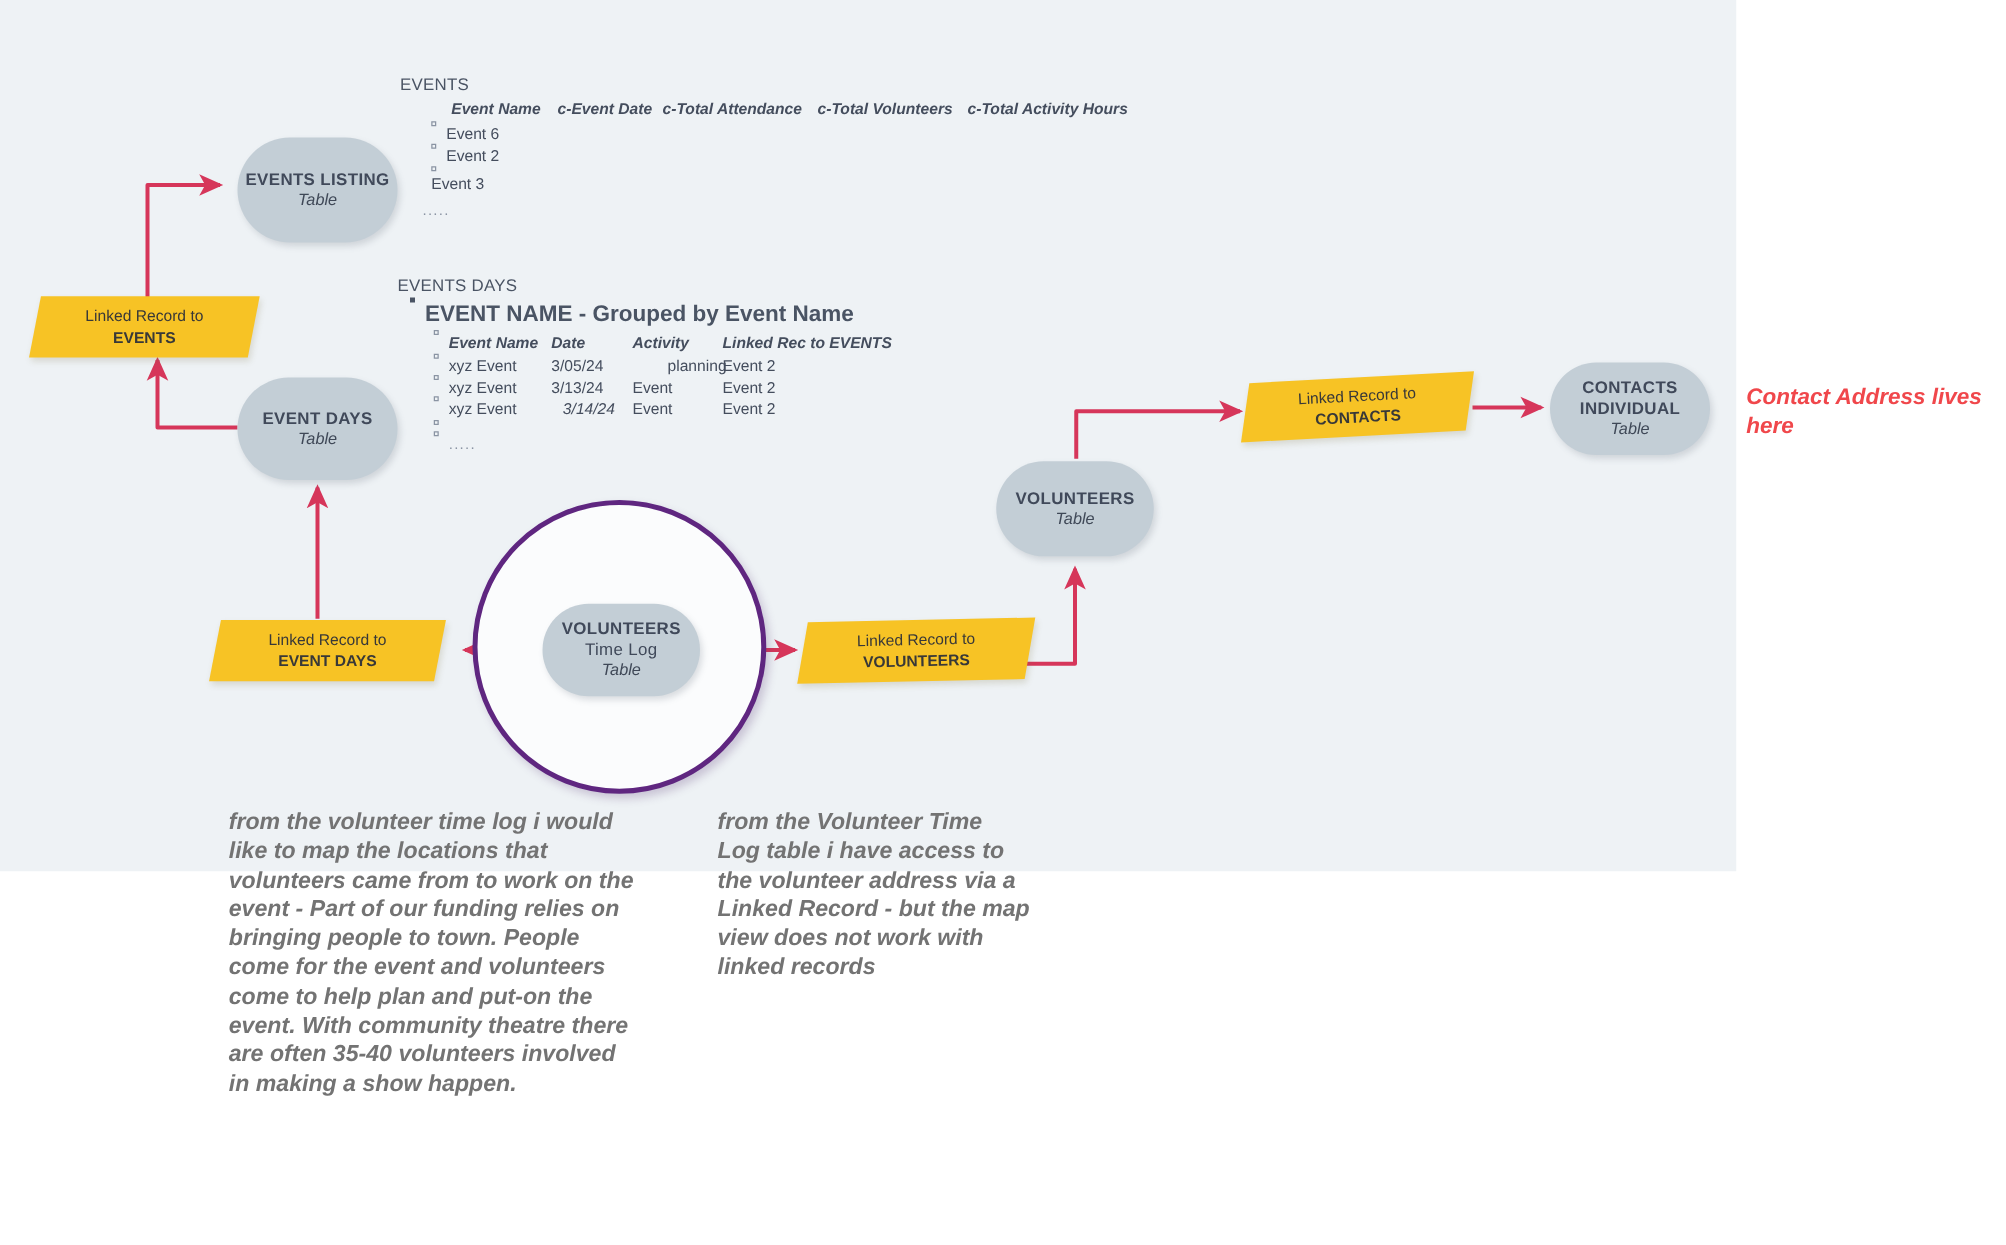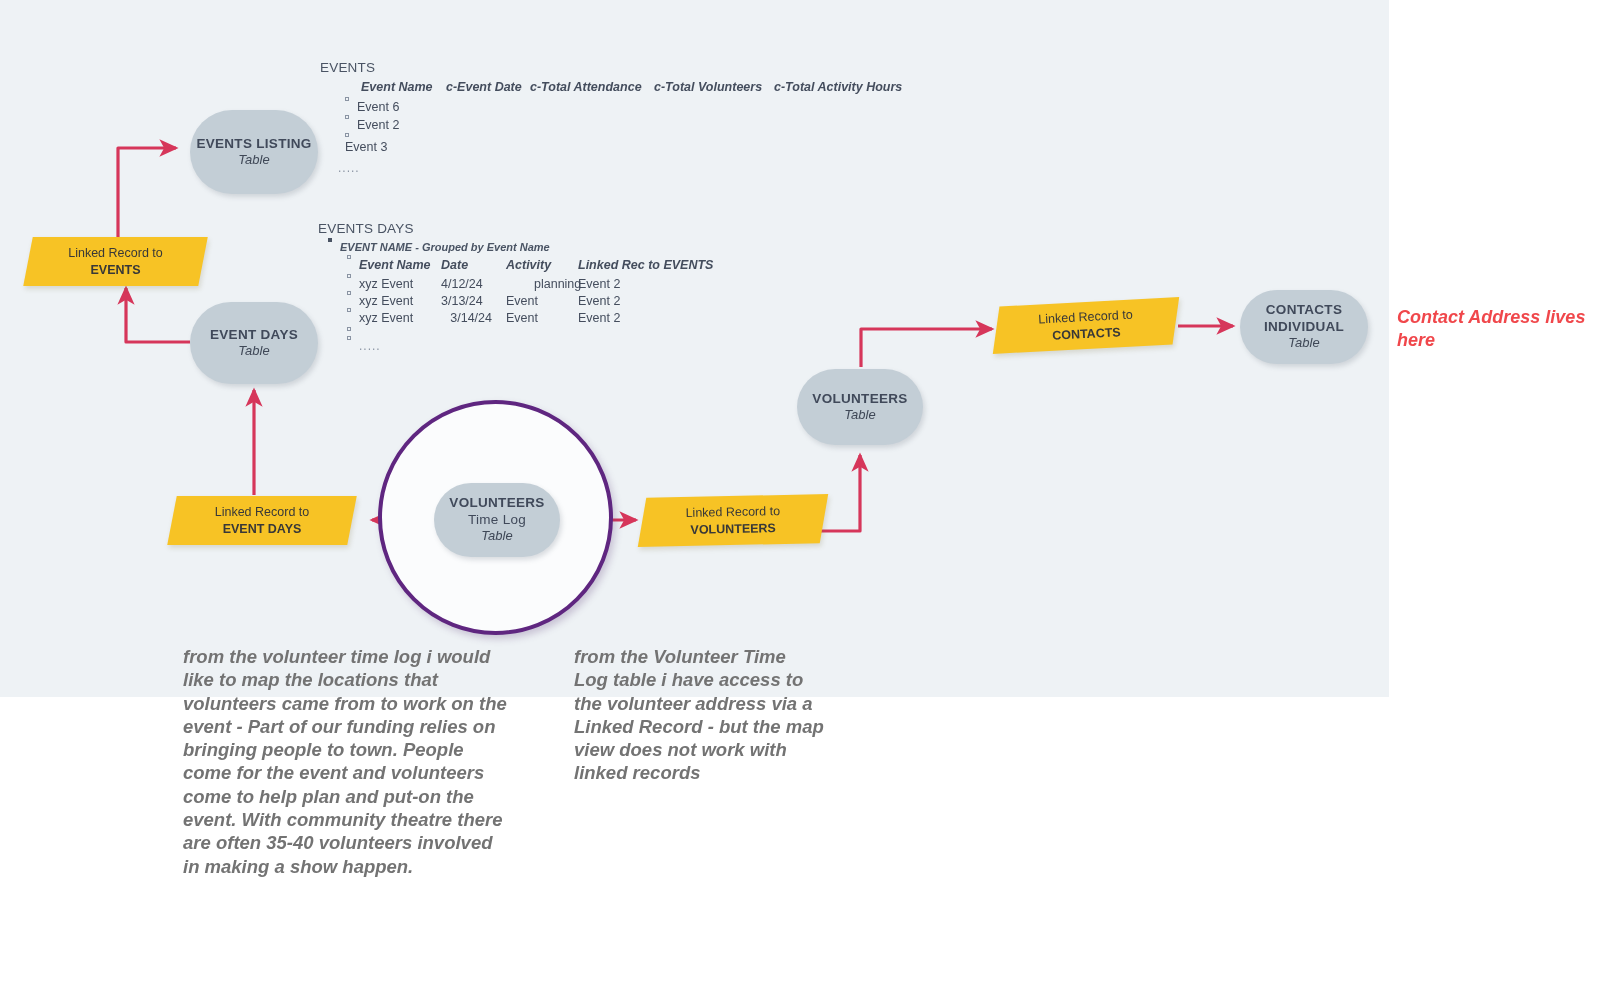--- a/index.html
+++ b/index.html
@@ -90,22 +90,21 @@
     box-shadow: 3px 4px 7px rgba(90,60,120,0.25);
   }
   
   .data-block { position: absolute; color: #475060; }
   .db-title {
     font-size: 13.5px;
     letter-spacing: 0.2px;
     color: #4a5464;
   }
   .db-group {
-    font-size: 11px;
-    font-style: italic;
+    font-size: 18px;
     font-weight: 700;
     color: #4a5464;
   }
   .db-row { display: flex; font-size: 12.5px; color: #444d5d; }
   .db-head { font-style: italic; font-weight: 700; }
   .bullet-sq {
     display: inline-block;
     width: 4px; height: 4px;
     border: 1px solid #8a94a3;
     background: transparent;
@@ -274,35 +273,35 @@
       <span class="bullet-sq"></span>
       <span style="display:inline-block; width:82px;">Event Name</span>
       <span style="display:inline-block; width:65px;">Date</span>
       <span style="display:inline-block; width:72px;">Activity</span>
       <span style="display:inline-block;">Linked Rec to EVENTS</span>
     </div>
 
     <div class="db-row" style="margin-top:5px; margin-left:29px;">
       <span class="bullet-sq"></span>
       <span style="display:inline-block; width:82px;">xyz Event</span>
-      <span style="display:inline-block; width:65px;">4/12/24</span>
+      <span style="display:inline-block; width:65px;">3/05/24</span>
       <span style="display:inline-block; width:72px;padding-left:28px;">planning</span>
       <span style="display:inline-block;">Event 2</span>
     </div>
     <div class="db-row" style="margin-top:3px; margin-left:29px;">
       <span class="bullet-sq"></span>
       <span style="display:inline-block; width:82px;">xyz Event</span>
       <span style="display:inline-block; width:65px;">3/13/24</span>
       <span style="display:inline-block; width:72px;">Event</span>
       <span style="display:inline-block;">Event 2</span>
     </div>
     <div class="db-row" style="margin-top:3px; margin-left:29px;">
       <span class="bullet-sq"></span>
       <span style="display:inline-block; width:82px;">xyz Event</span>
-      <span style="display:inline-block; width:65px; text-align:right; padding-right:14px;">3/14/24</span>
+      <span style="display:inline-block; width:65px; text-align:right; padding-right:14px;font-style:italic;">3/14/24</span>
       <span style="display:inline-block; width:72px;">Event</span>
       <span style="display:inline-block;">Event 2</span>
     </div>
     <div class="db-row" style="margin-top:5px; margin-left:29px;">
       <span class="bullet-sq"></span>
     </div>
     <div class="db-row" style="margin-top:5px; margin-left:29px;">
       <span class="bullet-sq"></span>
       <span class="dots">.....</span>
     </div>

